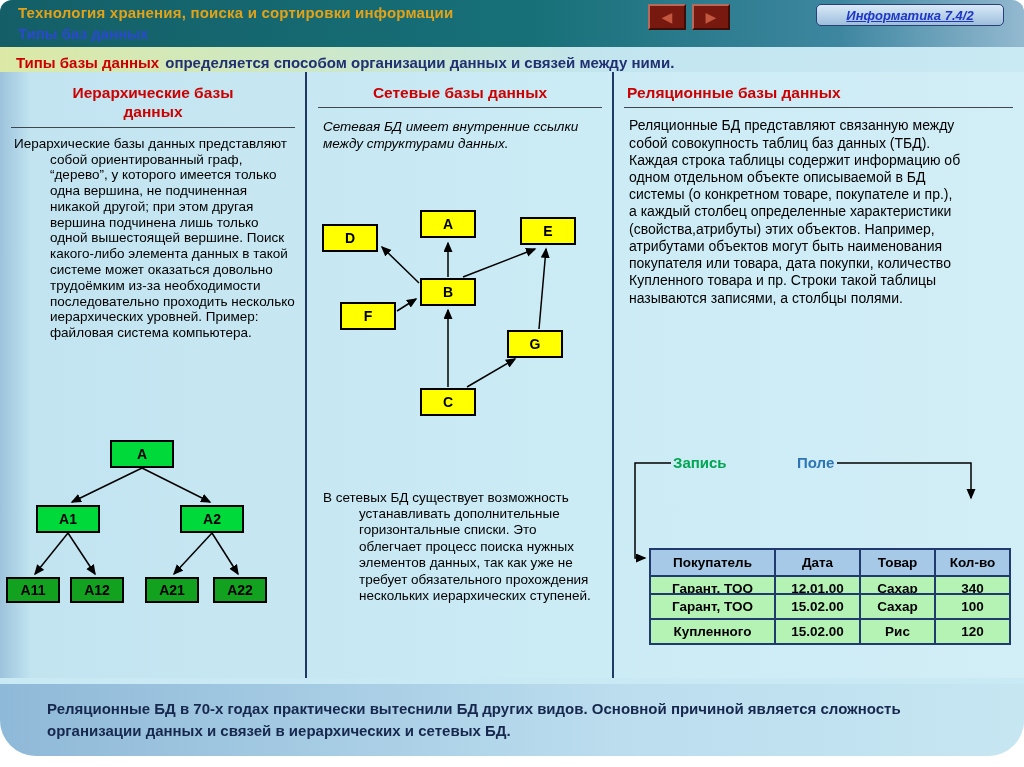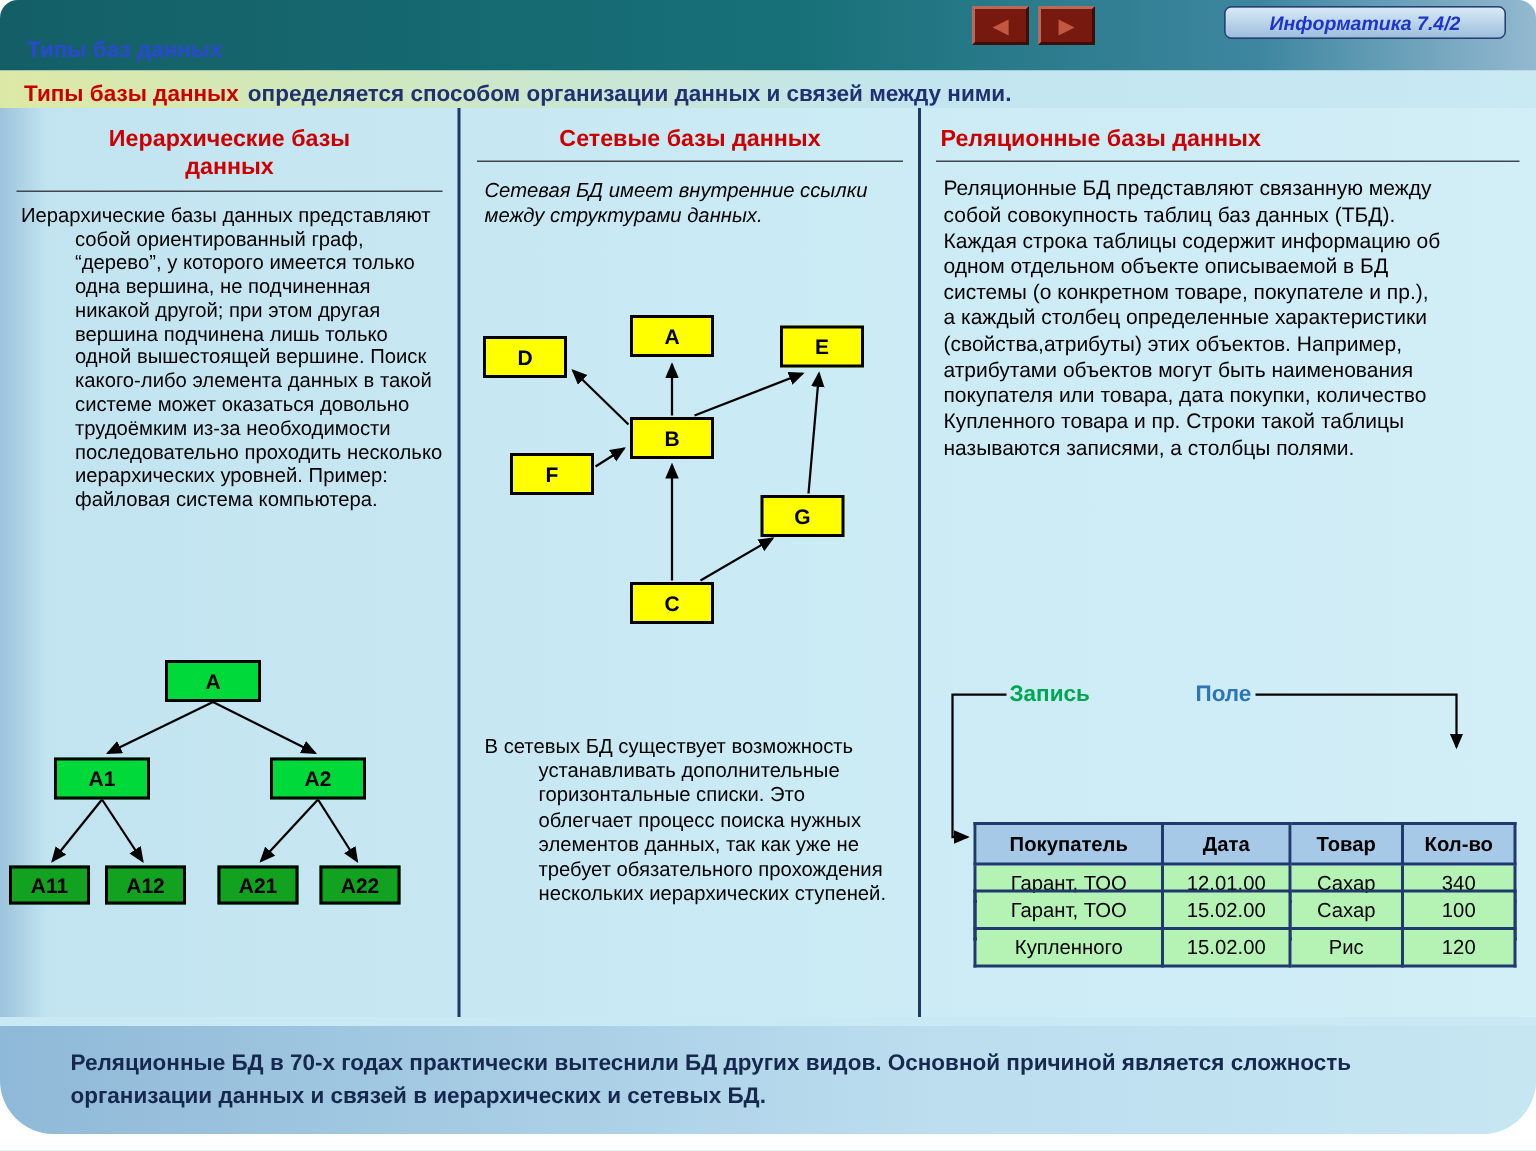--- a/index.html
+++ b/index.html
@@ -26,21 +26,21 @@
     background:#77190F; border:2px solid; border-color:#B56A5C #3F0D07 #3F0D07 #B56A5C;
     display:flex; align-items:center; justify-content:center;
     color:#C4573F; font-size:14px; line-height:1;
   }
   .badge {
     position:absolute; right:20px; top:4px; width:188px; height:22px;
     border:1px solid #2B3F77; border-radius:5px; cursor:pointer;
     background:linear-gradient(180deg,#D9EAF8,#9DBEDC);
     display:flex; align-items:center; justify-content:center;
   }
-  .badge span { font-size:13px; font-weight:bold; font-style:italic; color:#1F35C8; }
+  .badge span { font-size:13px; font-weight:bold; font-style:italic; text-decoration:underline; color:#1F35C8; }
 
   
   .strip {
     position:absolute; top:47px; left:0; right:0; height:31px;
     background:linear-gradient(90deg,#DCE9A6 0%,#CFE8C0 25%,#C2E5EF 60%,#C9E9F3 100%);
     display:flex; align-items:center; padding-left:16px;
     font-size:15px; font-weight:bold; white-space:nowrap;
   }
   .strip .red  { color:#CC0000; margin-right:6px; }
   .strip .navy { color:#203070; }
@@ -86,37 +86,38 @@
     display:flex; align-items:center; justify-content:center;
   }
 
   
   .rel { position:absolute; left:8px; top:382px; width:394px; height:210px; }
   .lbl-record { position:absolute; left:48px;  top:0; color:#00A651; font-weight:bold; font-size:15px; }
   .lbl-field  { position:absolute; left:172px; top:0; color:#2E75B6; font-weight:bold; font-size:15px; }
   .rtable { position:absolute; left:24px; border-collapse:collapse; table-layout:fixed; width:360px; }
   .rtable th, .rtable td { border:2px solid #203A6E; font-size:13.5px; text-align:center; padding:0 3px; overflow:hidden; white-space:nowrap; }
   .rtable th { background:#A6C9E8; height:27px; font-weight:bold; color:#000; }
-  .rtable td { background:#B5F3B5; height:25px; color:#000; }
+  .rtable td { background:#B5F3B5; height:25px; color:#000;font-weight:bold; }
   #rtable1 { top:50px;margin-top:44px; } #rtable2 { top:139px; }
 
   
   .footer {
     position:absolute; left:0; right:0; top:684px; height:72px;
     background:linear-gradient(90deg,#8FB9D8 0%,#BBDDEE 60%,#C6E6F2 100%);
     display:flex; align-items:center; justify-content:center;
   }
   .footer p { margin:0; max-width:930px; text-align:left; font-weight:bold; font-size:15px; line-height:1.5; color:#17284E; }
 </style>
 </head>
 <body>
 
 <div class="slide">
 
   <div class="header">
+    <div class="hdr-title">Технология хранения, поиска и сортировки информации</div>
     <div class="hdr-sub">Типы баз данных</div>
     <div class="nav">
       <button class="nav-btn">
         <span>◀</span>
       </button>
       <button class="nav-btn">
         <span>▶</span>
       </button>
     </div>
     <div class="badge">

